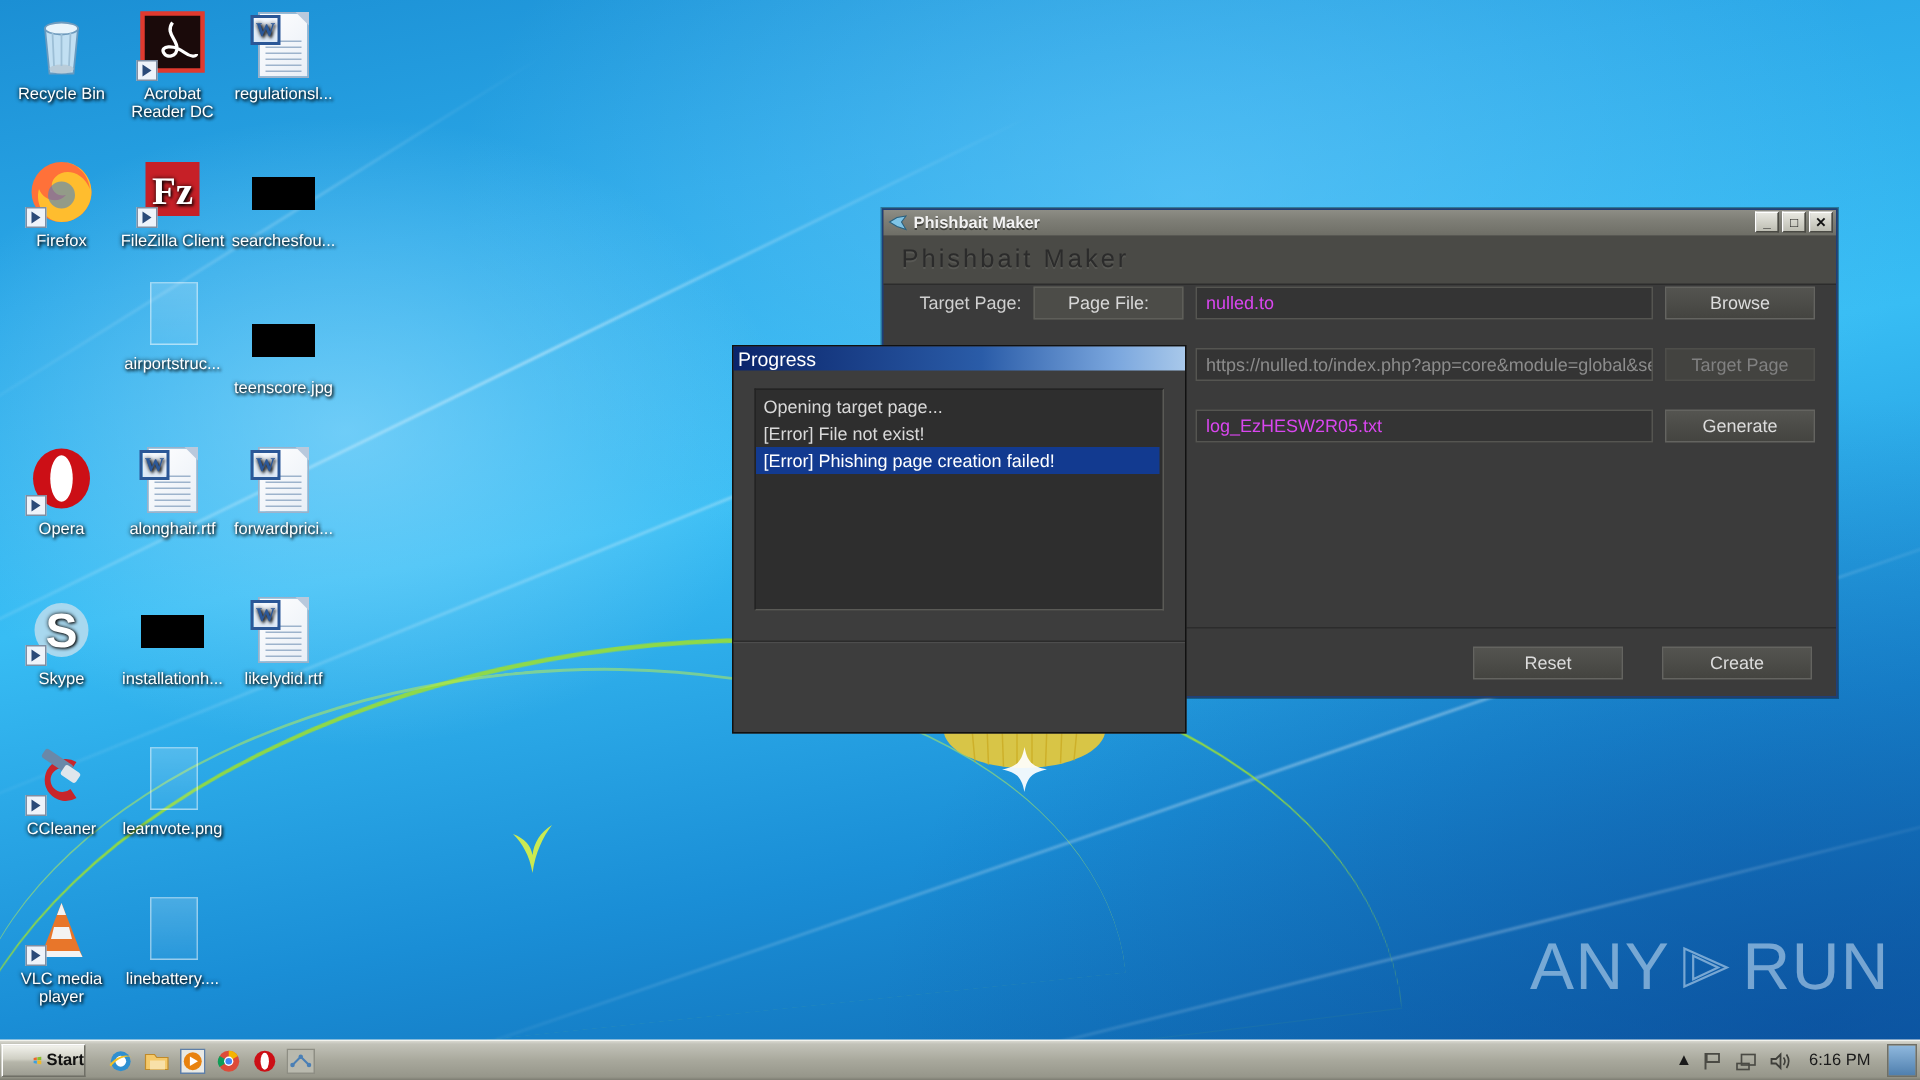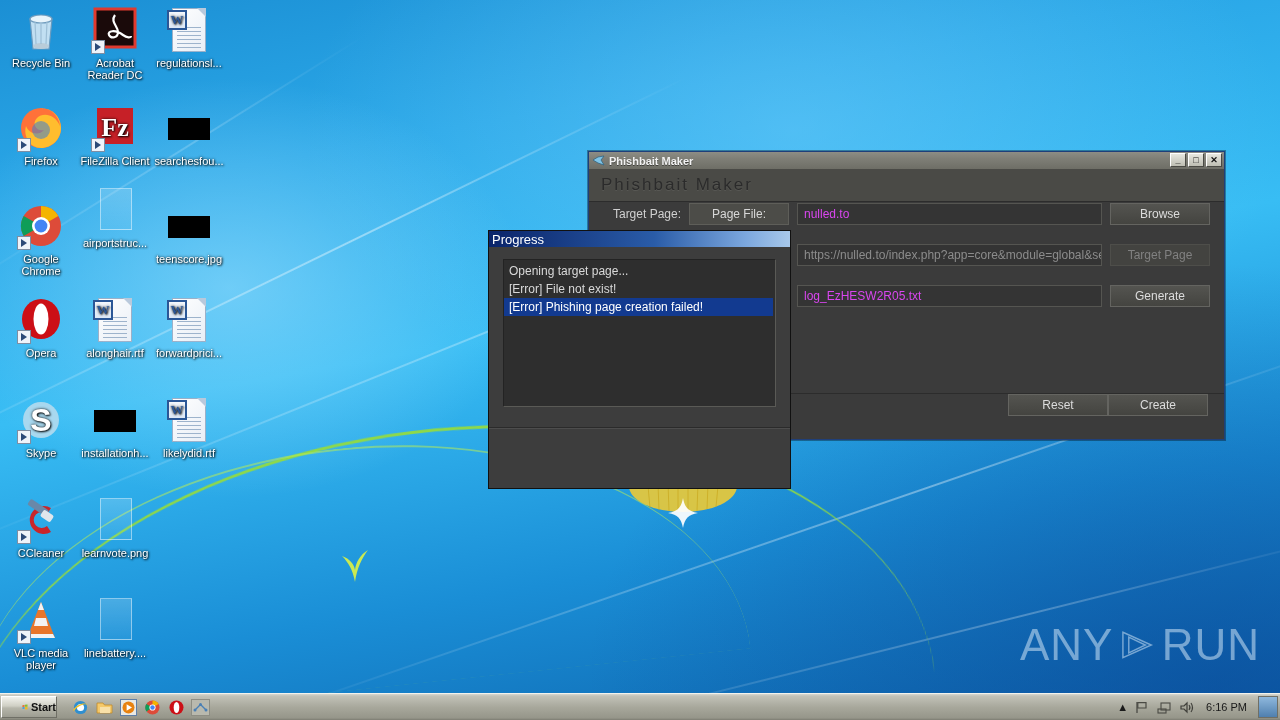--- a/index.html
+++ b/index.html
@@ -186,22 +186,22 @@
   }
   #clock { padding: 0 4px; }
   #show-desktop {
     width: 18px; height: 20px;
     background: linear-gradient(180deg,#8fb8dd,#4f7fae);
     border: 1px solid #6f6f66;
   }
 
   
   #phishbait-window {
-    position: absolute; left: 588px; top: 151px;
-    width: 637px; height: 289px;
+    position: absolute; left: 588px; top: 139px;
+    width: 637px; height: 326px;
     background: #3b3b3b;
     border: 1px solid #1f3f7a;
     box-shadow: 0 0 0 1px rgba(0,0,0,0.35);
     box-sizing: border-box;
     color: #d5d5d5;
     font-size: 12px;
   }
   #pb-titlebar {
     height: 17px;
     background: linear-gradient(180deg,#8d8d85 0%, #7e7e76 40%, #6e6e66 100%);
@@ -273,22 +273,22 @@
     color: #dcdcdc; font-size: 12px;
     display: flex; align-items: center; justify-content: center;
     cursor: pointer;
   }
   .pb-btn.disabled { color: #818181; border-color:#4e4e4a; background: #434340;}
   #pb-footer {
     position: absolute; left: 0; right: 0; bottom: 0;
     height: 46px;
     border-top: 1px solid #2c2c2c;
     background: #3b3b3b;
-    display: flex; align-items: flex-start; justify-content: flex-end;
-    padding-right: 16px; gap: 0;
+    display: flex; align-items: center; justify-content: flex-end;
+    padding-right: 16px; gap: 26px;
     box-sizing: border-box;
   }
   #pb-footer .pb-btn { margin-left: 0; }
 
   
   #progress-dialog {
     position: absolute; left: 488px; top: 230px;
     width: 303px; height: 259px;
     background: #3d3d3d;
     border: 1px solid #111;
@@ -428,30 +428,20 @@
             <rect x="6" y="4" width="36" height="36" fill="#c62027"></rect>
             <text x="24" y="32" font-size="26" font-family="Liberation Serif, serif" font-weight="bold" fill="#ffffff" text-anchor="middle">Fz</text>
           </svg><div class="shortcut-arrow"></div></div>
         <span class="label">FileZilla Client</span>
       </div>
       <div class="dicon" style="left: 152px; top: 104px;">
         <div class="glyph">
           <div class="art-blackbox"></div>
         </div>
         <span class="label">searchesfou...</span>
-      </div>
-      <div class="dicon" style="left: 4px; top: 202px;">
-        <div class="glyph"><svg width="48" height="48" viewBox="0 0 48 48">
-            <circle cx="24" cy="24" r="20" fill="#dd4b39"></circle>
-            <path d="M24 4 A20 20 0 0 1 41.3 14 L24 24 Z" fill="#f4b400"></path>
-            <path d="M6.7 34 A20 20 0 0 1 6.7 14 L24 24 Z" fill="#0f9d58"></path>
-            <circle cx="24" cy="24" r="9" fill="#ffffff"></circle>
-            <circle cx="24" cy="24" r="6.4" fill="#4285f4"></circle>
-          </svg><div class="shortcut-arrow"></div></div>
-        <span class="label">Google Chrome</span>
       </div>
       <div class="dicon" style="left: 78px; top: 186px;">
         <div class="glyph">
           <div class="art-blankdoc"></div>
         </div>
         <span class="label">airportstruc...</span>
       </div>
       <div class="dicon" style="left: 152px; top: 202px;">
         <div class="glyph">
           <div class="art-blackbox"></div>

